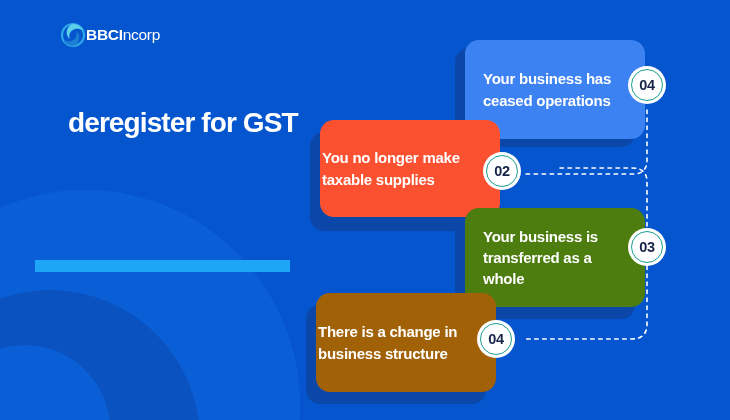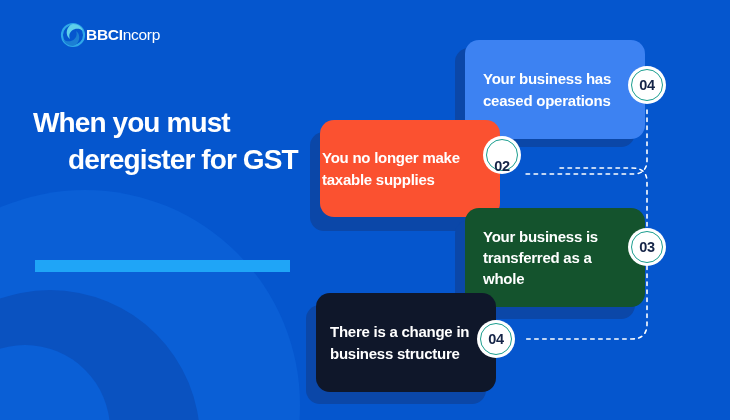--- a/index.html
+++ b/index.html
@@ -184,21 +184,20 @@
     <svg class="mark" viewBox="0 0 40 40">
       <circle cx="20" cy="20" r="17" fill="none" stroke="#2fa8e8" stroke-width="3.2"></circle>
       <path d="M20 3 A17 17 0 0 1 35.5 13.5 C30 9 23 9.5 18.5 13 C14 16.5 13.5 22 15.5 26 C10 23 8.5 14 13 8 C15 5.3 17.4 3.6 20 3 Z" fill="#5fd0ea"></path>
       <path d="M20 37 A17 17 0 0 1 4.5 26.5 C10 31 17 30.5 21.5 27 C26 23.5 26.5 18 24.5 14 C30 17 31.5 26 27 32 C25 34.7 22.6 36.4 20 37 Z" fill="#1b7fd4"></path>
     </svg>
     <span class="wordmark"><span class="strong">BBCI</span><span class="light">ncorp</span></span>
   </div>
 
   <div id="headline">
     <div class="hl-bar"></div>
-    <div class="line">When you must</div>
     <div class="line line-2-wrap">deregister for GST</div>
   </div>
 
   <svg id="connectors" viewBox="0 0 730 420">
 
     <path d="M647,110 L647,160 Q647,174 633,174 L522,174" fill="none" stroke="#ffffff" stroke-width="1.6" stroke-dasharray="3.5 4.5" stroke-linecap="round"></path>
 
     <path d="M560,168 L632,168 Q647,168 647,182 L647,226" fill="none" stroke="#ffffff" stroke-width="1.6" stroke-dasharray="3.5 4.5" stroke-linecap="round"></path>
 
     <path d="M647,266 L647,324 Q647,339 632,339 L523,339" fill="none" stroke="#ffffff" stroke-width="1.6" stroke-dasharray="3.5 4.5" stroke-linecap="round"></path>
@@ -212,38 +211,38 @@
     <div class="badge" style="left:628px; top:66px;">
       <span class="badge-num">04</span>
     </div>
   </div>
 
   <div class="card-group">
     <div class="card-shadow" style="left:310px; top:132px; width:180px; height:99px;"></div>
     <div class="card" style="left:320px; top:120px; width:180px; height:97px; background:#fb5130; padding:0 2px;">
       <span class="card-text">You no longer make taxable supplies</span>
     </div>
-    <div class="badge" style="left:483px; top:136px;align-items:flex-end;">
+    <div class="badge" style="left:483px; top:152px;">
       <span class="badge-num">02</span>
     </div>
   </div>
 
   <div class="card-group">
     <div class="card-shadow" style="left:455px; top:220px; width:180px; height:99px;"></div>
-    <div class="card" style="left:465px; top:208px; width:180px; height:99px; background:#14532d; padding:0 18px;">
+    <div class="card" style="left:465px; top:208px; width:180px; height:99px; background:#4d7c0f; padding:0 18px;">
       <span class="card-text">Your business is transferred as a whole</span>
     </div>
     <div class="badge" style="left:628px; top:228px;justify-content:center;">
       <span class="badge-num">03</span>
     </div>
   </div>
 
   <div class="card-group">
     <div class="card-shadow" style="left:306px; top:305px; width:180px; height:99px;"></div>
-    <div class="card" style="left:316px; top:293px; width:180px; height:99px; background:#0f172a; padding:0 14px;">
+    <div class="card" style="left:316px; top:293px; width:180px; height:99px; background:#a16207; padding:0 2px;">
       <span class="card-text">There is a change in business structure</span>
     </div>
     <div class="badge" style="left:477px; top:320px;">
       <span class="badge-num">04</span>
     </div>
   </div>
 
 </div>
 
 </body></html>

